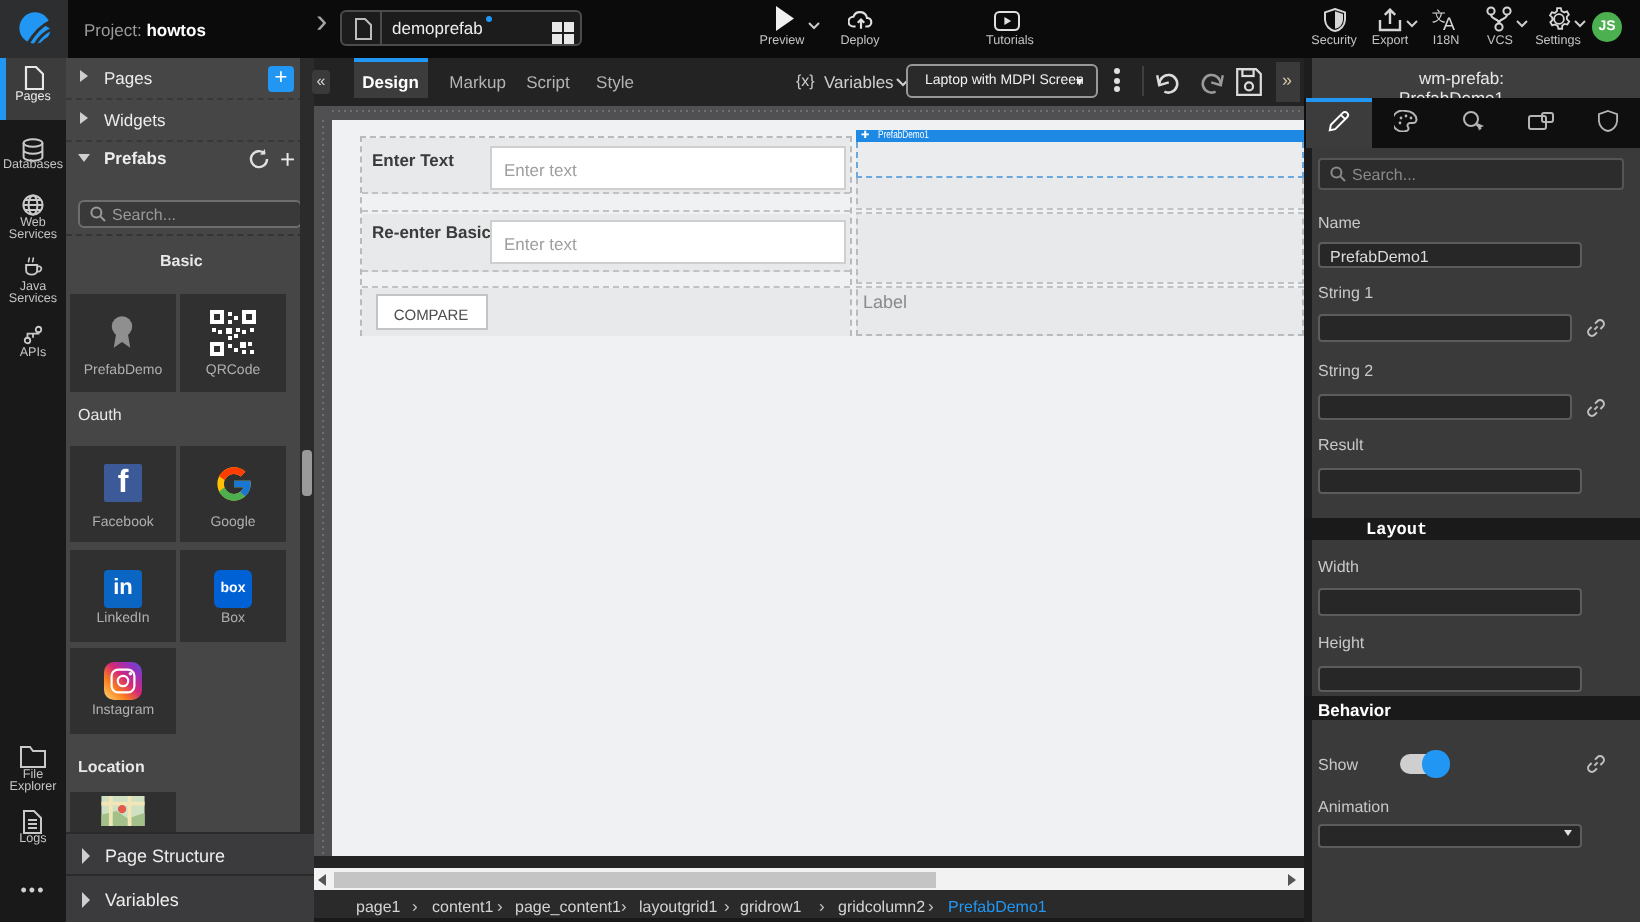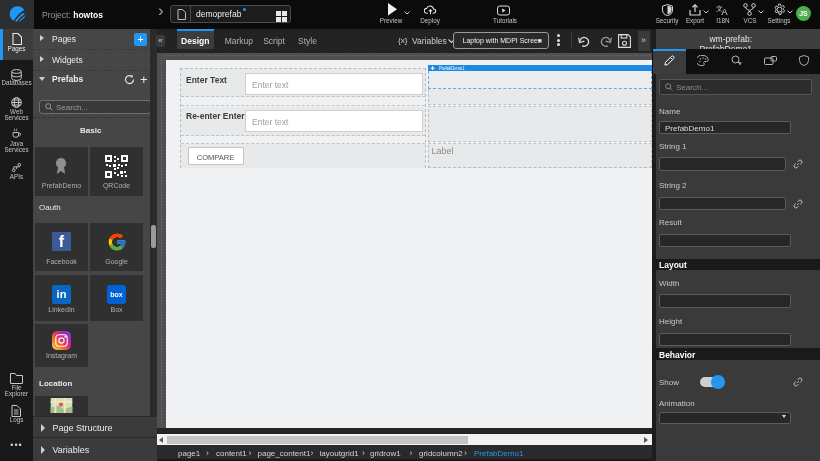--- a/index.html
+++ b/index.html
@@ -297,21 +297,21 @@
 
   <div class="abs" style="left:180.5px;top:68.5px;width:244px;height:28.5px;background:#e7e9ea;border-bottom:1px dashed #c0c3c5;"></div>
   <div class="abs" style="left:186px;top:74.5px;font-size:8.5px;font-weight:bold;color:#3b3b3b;">Enter Text</div>
   <div class="abs" style="left:244.5px;top:72.5px;width:178.5px;height:22px;background:#fff;border:1px solid #cfcfcf;"></div>
   <div class="abs" style="left:252px;top:79.5px;font-size:8.5px;color:#9e9e9e;">Enter text</div>
 
   <div class="abs" style="left:180.5px;top:97px;width:244px;height:9px;background:#eff1f2;"></div>
   <div class="abs" style="left:180.5px;top:104.5px;width:244px;height:1px;border-top:1px dashed #c0c3c5;"></div>
 
   <div class="abs" style="left:180.5px;top:106.5px;width:244px;height:29px;background:#e7e9ea;border-bottom:1px dashed #c0c3c5;"></div>
-  <div class="abs" style="left:186px;top:110.5px;font-size:8.5px;font-weight:bold;color:#3b3b3b;">Re-enter Enter</div>
+  <div class="abs" style="left:186px;top:110.5px;font-size:8.5px;font-weight:bold;color:#3b3b3b;">Re-enter Basic</div>
   <div class="abs" style="left:244.5px;top:110px;width:178.5px;height:21.5px;background:#fff;border:1px solid #cfcfcf;"></div>
   <div class="abs" style="left:252px;top:117.4px;font-size:8.5px;color:#9e9e9e;">Enter text</div>
 
   <div class="abs" style="left:180.5px;top:135.5px;width:244px;height:7px;background:#eff1f2;"></div>
   <div class="abs" style="left:180.5px;top:142.5px;width:244px;height:1px;border-top:1px dashed #c0c3c5;"></div>
 
   <div class="abs" style="left:180.5px;top:143.5px;width:244px;height:24px;background:#e7e9ea;"></div>
   <div class="abs" style="left:187.5px;top:147px;width:56px;height:17.5px;background:#fff;border:1px solid #c4c4c4;"></div>
   <div class="abs" style="left:187.5px;top:152.5px;width:56px;text-align:center;font-size:7.5px;color:#4d4d4d;">COMPARE</div>
 
@@ -395,21 +395,21 @@
   </svg>
   <div class="abs" style="left:659px;top:181px;font-size:8px;color:#c8c8c8;">String 2</div>
   <div class="abs" style="left:658.5px;top:196.5px;width:127px;height:13.5px;background:#272727;border:1px solid #5c5c5c;border-radius:2px;"></div>
   <svg class="abs" style="left:793px;top:198.5px;" width="10" height="10" viewBox="0 0 10 10">
     <path d="M4.2 5.8 L5.8 4.2 M2.8 4.5 L1.6 5.7 A1.9 1.9 0 0 0 4.3 8.4 L5.5 7.2 M7.2 5.5 L8.4 4.3 A1.9 1.9 0 0 0 5.7 1.6 L4.5 2.8" fill="none" stroke="#c0c0c0" stroke-width="1"></path>
   </svg>
   <div class="abs" style="left:659px;top:218px;font-size:8px;color:#c8c8c8;">Result</div>
   <div class="abs" style="left:658.5px;top:233.5px;width:132px;height:13.5px;background:#272727;border:1px solid #5c5c5c;border-radius:2px;"></div>
 
   <div class="abs" style="left:651.5px;top:258.5px;width:168.5px;height:11px;background:#1a1a1a;"></div>
-  <div class="abs" style="left:659px;top:260px;font-size:8.5px;color:#fff;font-weight:bold;">Layout</div>
+  <div class="abs" style="left:683px;top:260px;font-size:8.5px;color:#fff;font-weight:bold;font-family:Liberation Mono, monospace;">Layout</div>
   <div class="abs" style="left:659px;top:279px;font-size:8px;color:#c8c8c8;">Width</div>
   <div class="abs" style="left:658.5px;top:294px;width:132px;height:13.5px;background:#272727;border:1px solid #5c5c5c;border-radius:2px;"></div>
   <div class="abs" style="left:659px;top:317px;font-size:8px;color:#c8c8c8;">Height</div>
   <div class="abs" style="left:658.5px;top:332.5px;width:132px;height:13.5px;background:#272727;border:1px solid #5c5c5c;border-radius:2px;"></div>
 
   <div class="abs" style="left:651.5px;top:348px;width:168.5px;height:11.5px;background:#1a1a1a;"></div>
   <div class="abs" style="left:659px;top:350px;font-size:8.5px;color:#fff;font-weight:bold;">Behavior</div>
   <div class="abs" style="left:659px;top:378px;font-size:8px;color:#c8c8c8;">Show</div>
   <div class="abs" style="left:700px;top:376.5px;width:24px;height:10.5px;border-radius:5.5px;background:#cfcfcf;"></div>
   <div class="abs" style="left:711px;top:375px;width:13.5px;height:13.5px;border-radius:50%;background:#2196f3;"></div>

